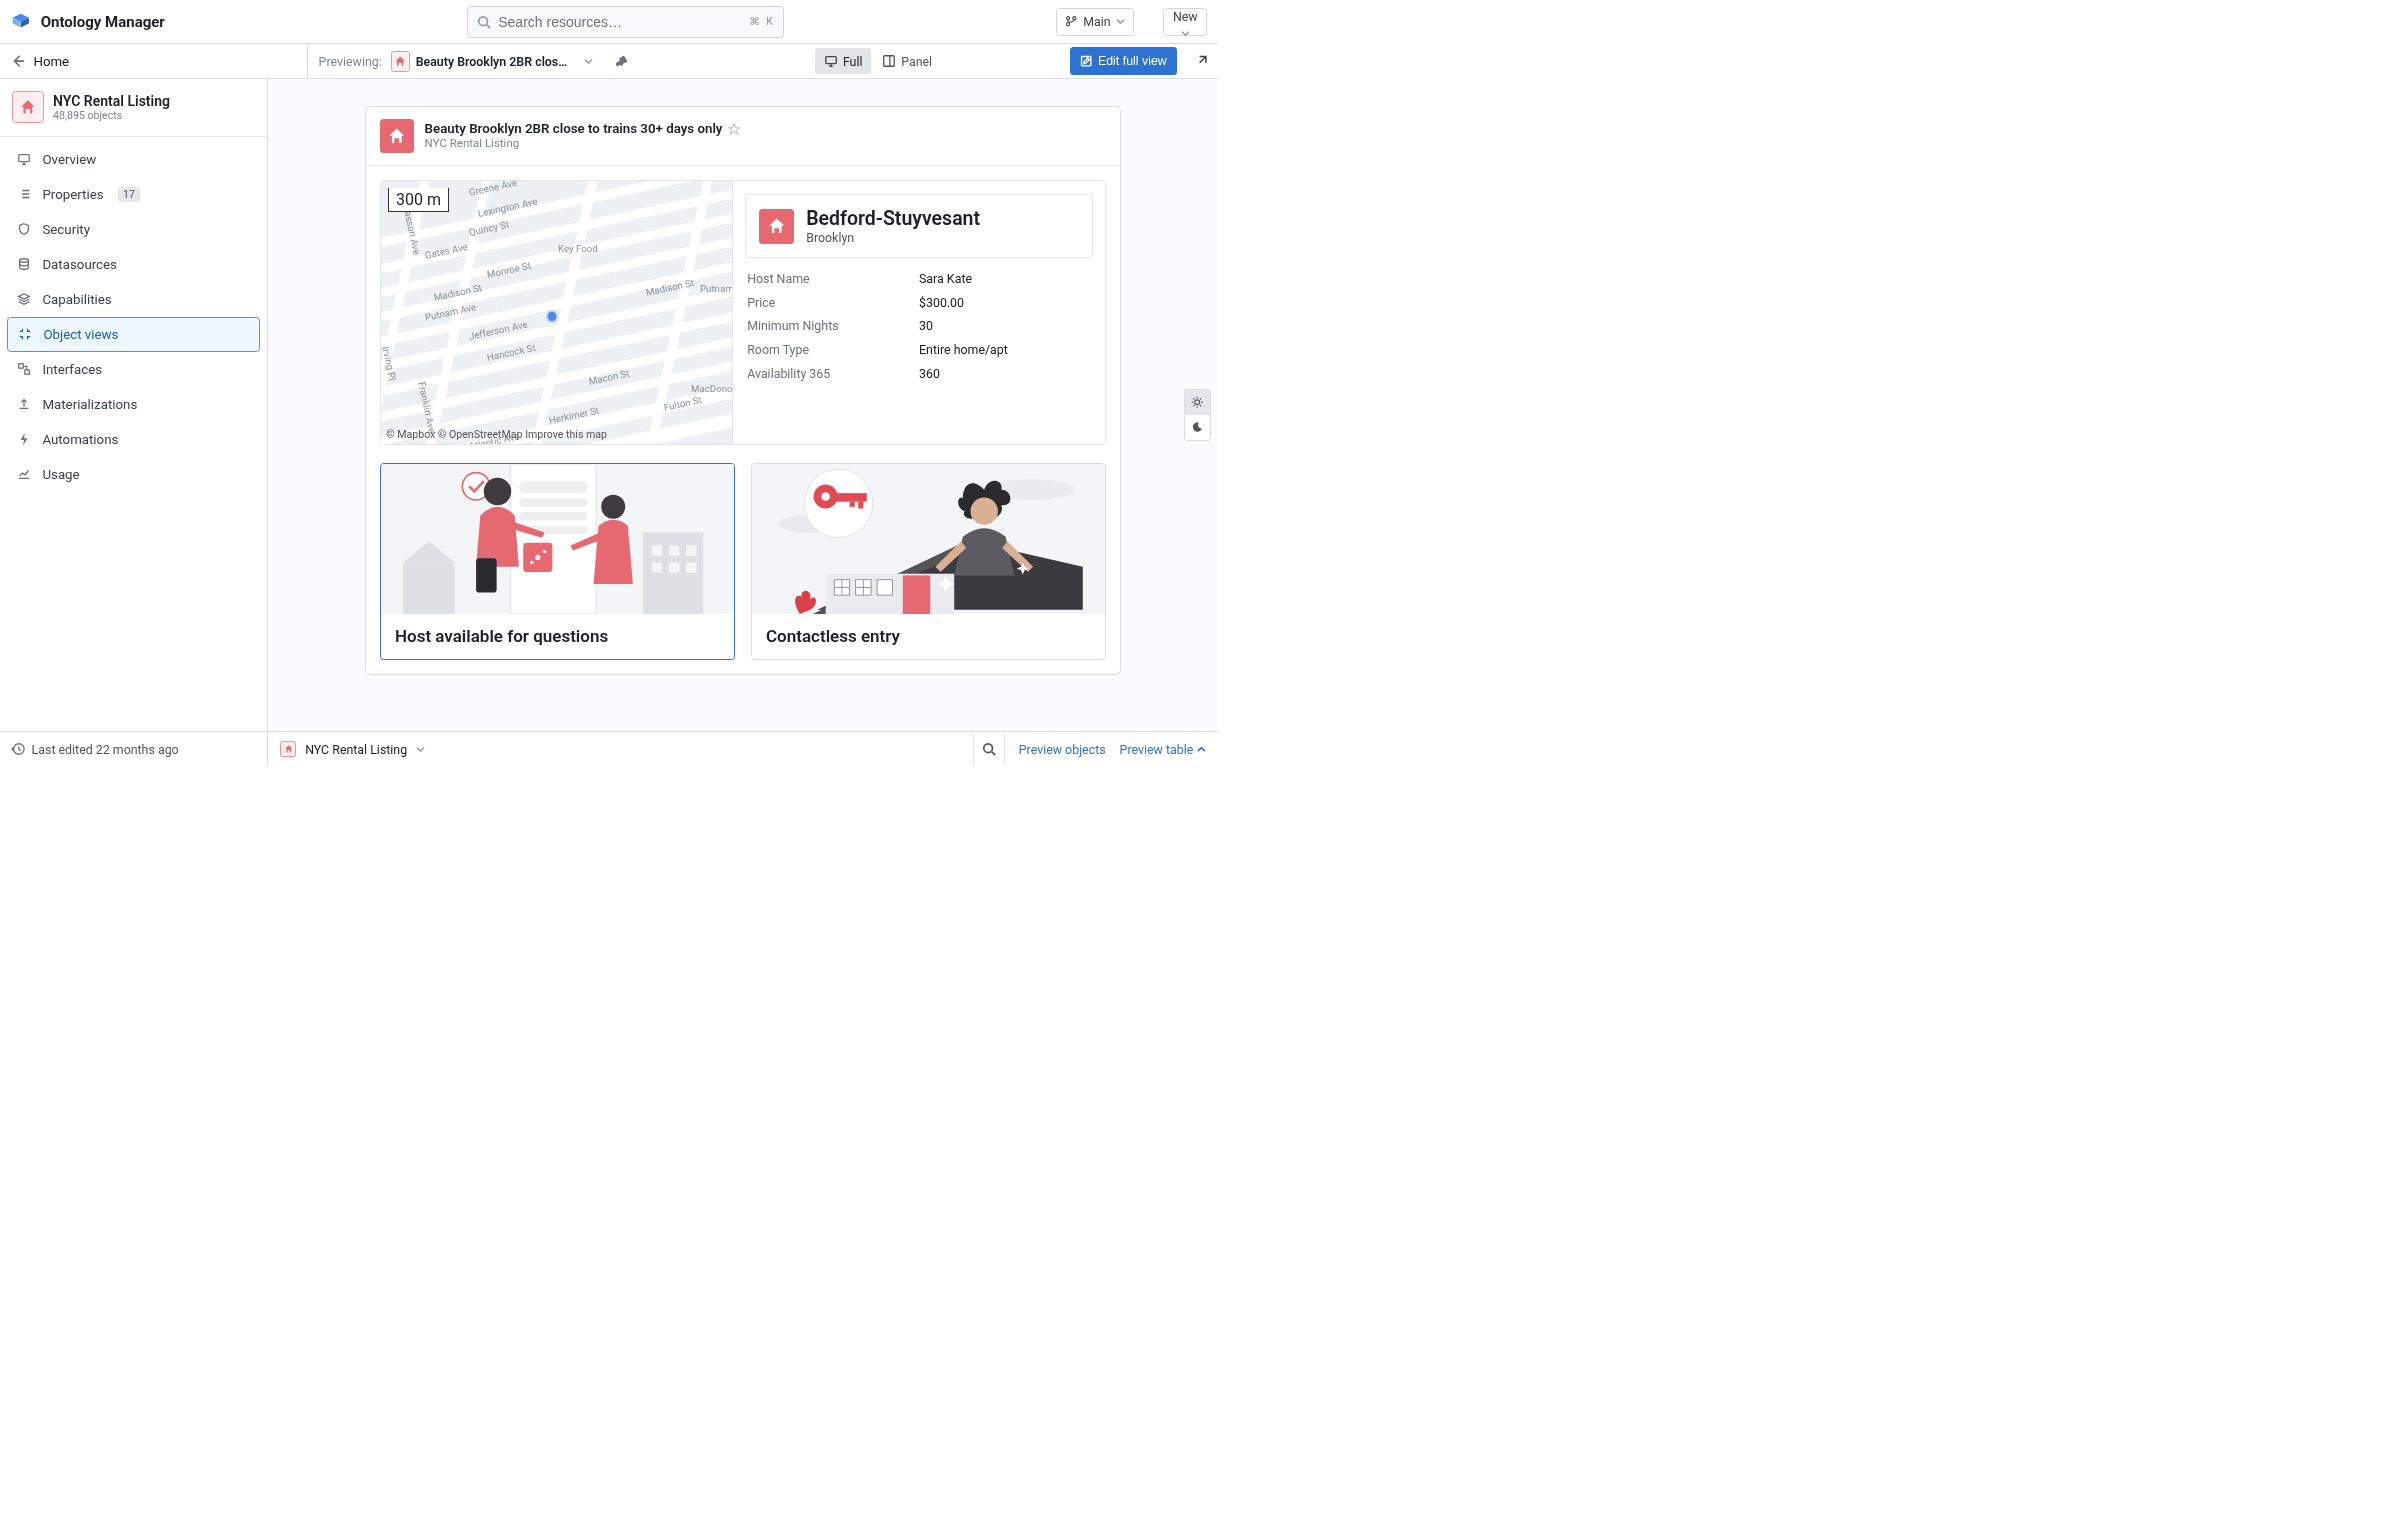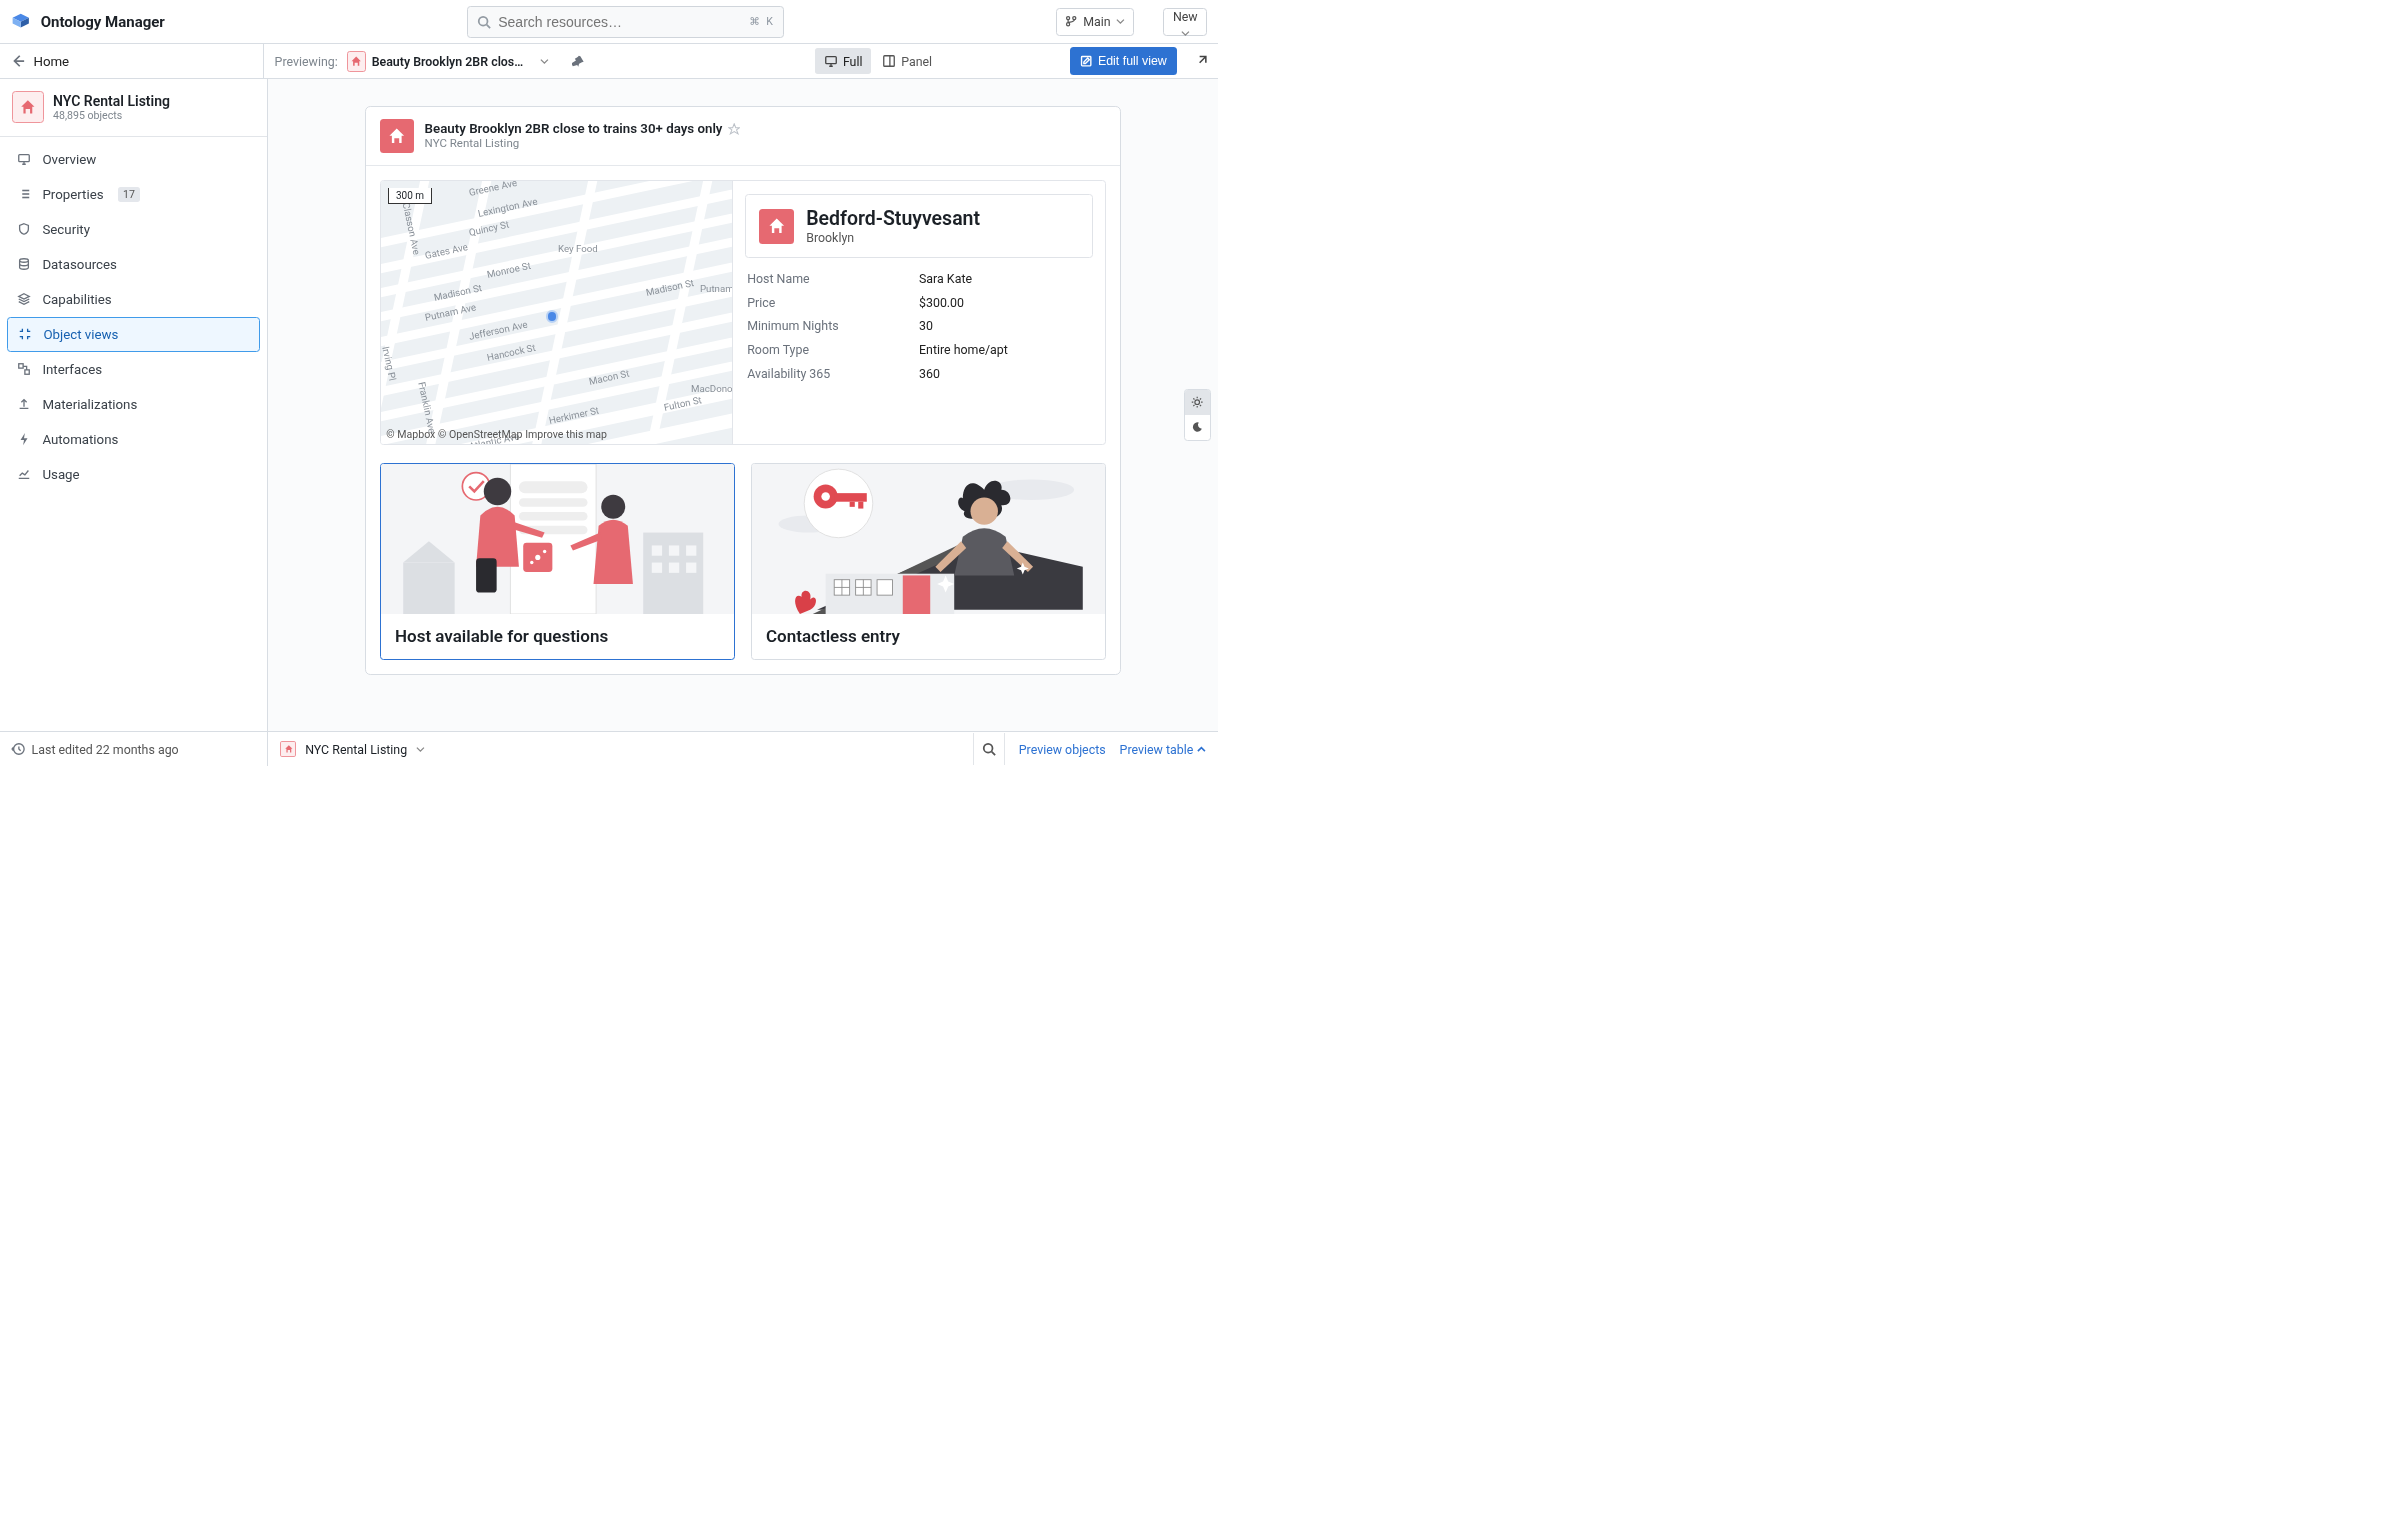--- a/index.html
+++ b/index.html
@@ -71,21 +71,21 @@
 }
 .new-btn { margin-left: 18px; flex-direction: column; }
 
 
 .secondary-bar {
   height: 35px;
   border-bottom: 0.9px solid #d8dde3;
   display: flex;
 }
 .sec-left {
-  width: 264px;
+  width: 308px;
   display: flex;
   align-items: center;
   padding: 0 10.6px;
   gap: 8.8px;
   border-right: 0.9px solid #d8dde3;
 }
 .back-icon { color: #6b727c; }
 .home-label { font-size: 13.3px; color: #222; }
 .sec-right {
   flex: 1;
@@ -299,21 +299,21 @@
   overflow: hidden;
   border-right: 0.9px solid #e2e5ea;
 }
 .map-scale {
   position: absolute;
   top: 7px; left: 7px;
   background: #fff;
   border: 1.8px solid #333;
   border-top: none;
   padding: 1.8px 7px;
-  font-size: 10px;
+  font-size: 16px;
   z-index: 5;
 }
 .map-pin {
   position: absolute;
   top: 129px; left: 165px;
   width: 12.4px; height: 12.4px;
   border-radius: 50%;
   background: #4a88e6;
   border: 2.7px solid #b9d2f4;
   z-index: 5;

